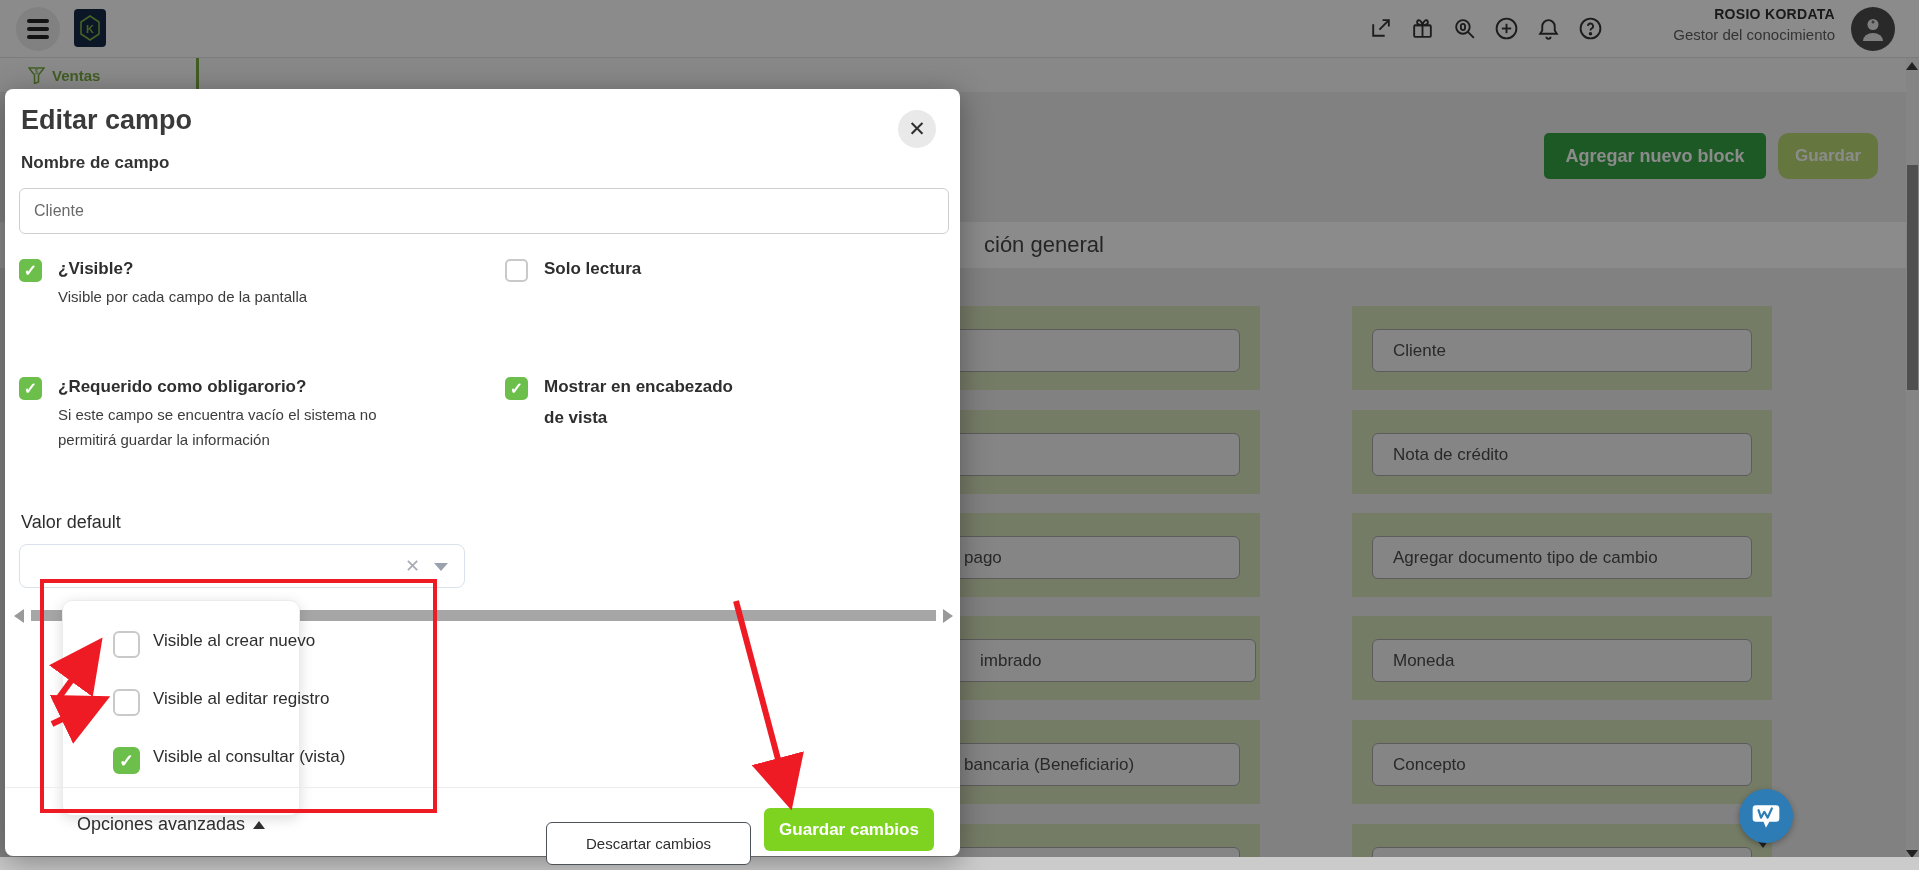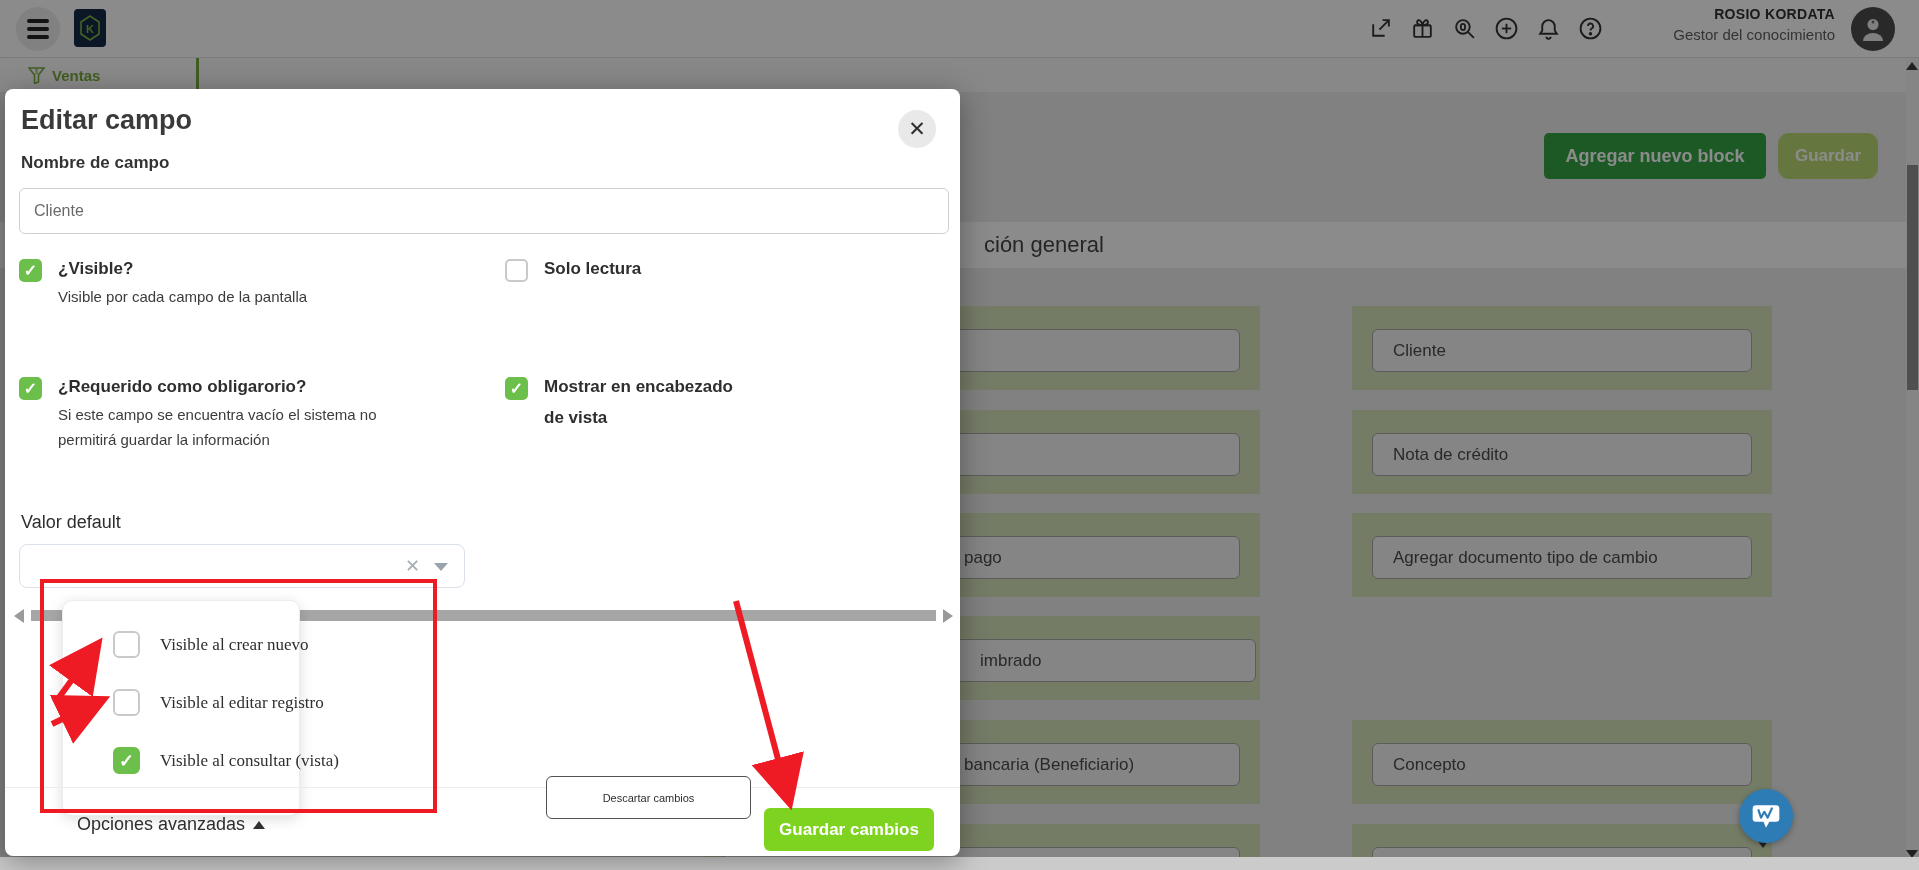--- a/index.html
+++ b/index.html
@@ -67,28 +67,28 @@
   .m-select { position:absolute; left:14px; top:455px; width:446px; height:44px; border:1px solid #dbe1ea; border-radius:8px; background:#fff; cursor:pointer; }
   .m-select .clr { position:absolute; right:44px; top:10px; font-size:18px; color:#a7adb8; }
   .m-select .car { position:absolute; right:16px; top:18px; width:0; height:0; border-left:7px solid transparent; border-right:7px solid transparent; border-top:8px solid #9aa2ad; }
 
   .hbar-thumb { position:absolute; left:26px; top:521px; width:905px; height:11px; background:#a6a6a6; }
   .hbar-arrow { position:absolute; top:520px; width:0; height:0; border-top:7px solid transparent; border-bottom:7px solid transparent; cursor:pointer; }
   .hbar-left { left:9px; border-right:10px solid #9a9a9a; }
   .hbar-right { left:938px; border-left:10px solid #9a9a9a; }
 
   .dd-panel { position:absolute; left:57px; top:511px; width:238px; height:216px; background:#fff; border:1px solid #ececec; border-radius:10px; box-shadow:0 3px 14px rgba(0,0,0,.14); }
-  .dd-row { position:absolute; left:50px; display:flex; align-items:center; gap:20px; white-space:nowrap;font-family:Liberation Serif, serif; }
+  .dd-row { position:absolute; left:50px; display:flex; gap:13px; white-space:nowrap; }
   .dd-row .t { font-size:17px; color:#2e2e2e; font-weight:normal; }
 
   .m-footline { position:absolute; left:0; top:698px; width:955px; height:1px; background:#ececec; }
   .opc-av { position:absolute; left:72px; top:725px; font-size:18px; color:#2f2f2f; cursor:pointer; display:flex; align-items:center; gap:8px; }
   .opc-av .caret-up { width:0; height:0; border-left:6px solid transparent; border-right:6px solid transparent; border-bottom:8px solid #2f2f2f; }
 
-  .btn-discard { position:absolute; left:541px; top:687px; width:205px; height:43px; background:#fff; border:1.5px solid #4d5257; border-radius:6px; font-size:11px; color:#2e2e2e; font-family:"Liberation Sans",sans-serif; cursor:pointer; }
+  .btn-discard { position:absolute; left:541px; top:733px; width:205px; height:43px; background:#fff; border:1.5px solid #4d5257; border-radius:6px; font-size:15px; color:#2e2e2e; font-family:"Liberation Sans",sans-serif; cursor:pointer; }
   .btn-save { position:absolute; left:759px; top:719px; width:170px; height:43px; background:#7ed321; border:none; border-radius:6px; font-size:17px; font-weight:bold; color:#fff; font-family:"Liberation Sans",sans-serif; cursor:pointer; }
 
   
   #redbox { position:absolute; left:40px; top:579px; width:397px; height:234px; border:4px solid #ee1b24; z-index:6; pointer-events:none; }
   #ann { position:absolute; left:0; top:0; width:1919px; height:870px; z-index:7; pointer-events:none; }
 
   
   #chat { position:absolute; left:1739px; top:789px; width:54px; height:54px; border-radius:50%; background:#2d7cb6; z-index:8; display:flex; align-items:center; justify-content:center; box-shadow:0 2px 6px rgba(0,0,0,.3); cursor:pointer; }
 </style>
 </head>
@@ -208,20 +208,25 @@
           </div>
       </div>
       <div class="blk" style="left:1352px; top:318px; width:420px;">
         <div class="fbox" style="left:20px; width:380px;">
             <span class="flabel">Nota de crédito</span>
           </div>
       </div>
       <div class="blk" style="left:1352px; top:421px; width:420px;">
         <div class="fbox" style="left:20px; width:380px;">
             <span class="flabel">Agregar documento tipo de cambio</span>
+          </div>
+      </div>
+      <div class="blk" style="left:1352px; top:524px; width:420px;">
+        <div class="fbox" style="left:20px; width:380px;">
+            <span class="flabel">Moneda</span>
           </div>
       </div>
       <div class="blk" style="left:1352px; top:628px; width:420px;">
         <div class="fbox" style="left:20px; width:380px;">
             <span class="flabel">Concepto</span>
           </div>
       </div>
       <div class="blk" style="left:1352px; top:732px; width:420px; height:46px;">
         <div class="fbox" style="left:20px; width:380px; height:20px;">
             <span class="flabel"></span>

